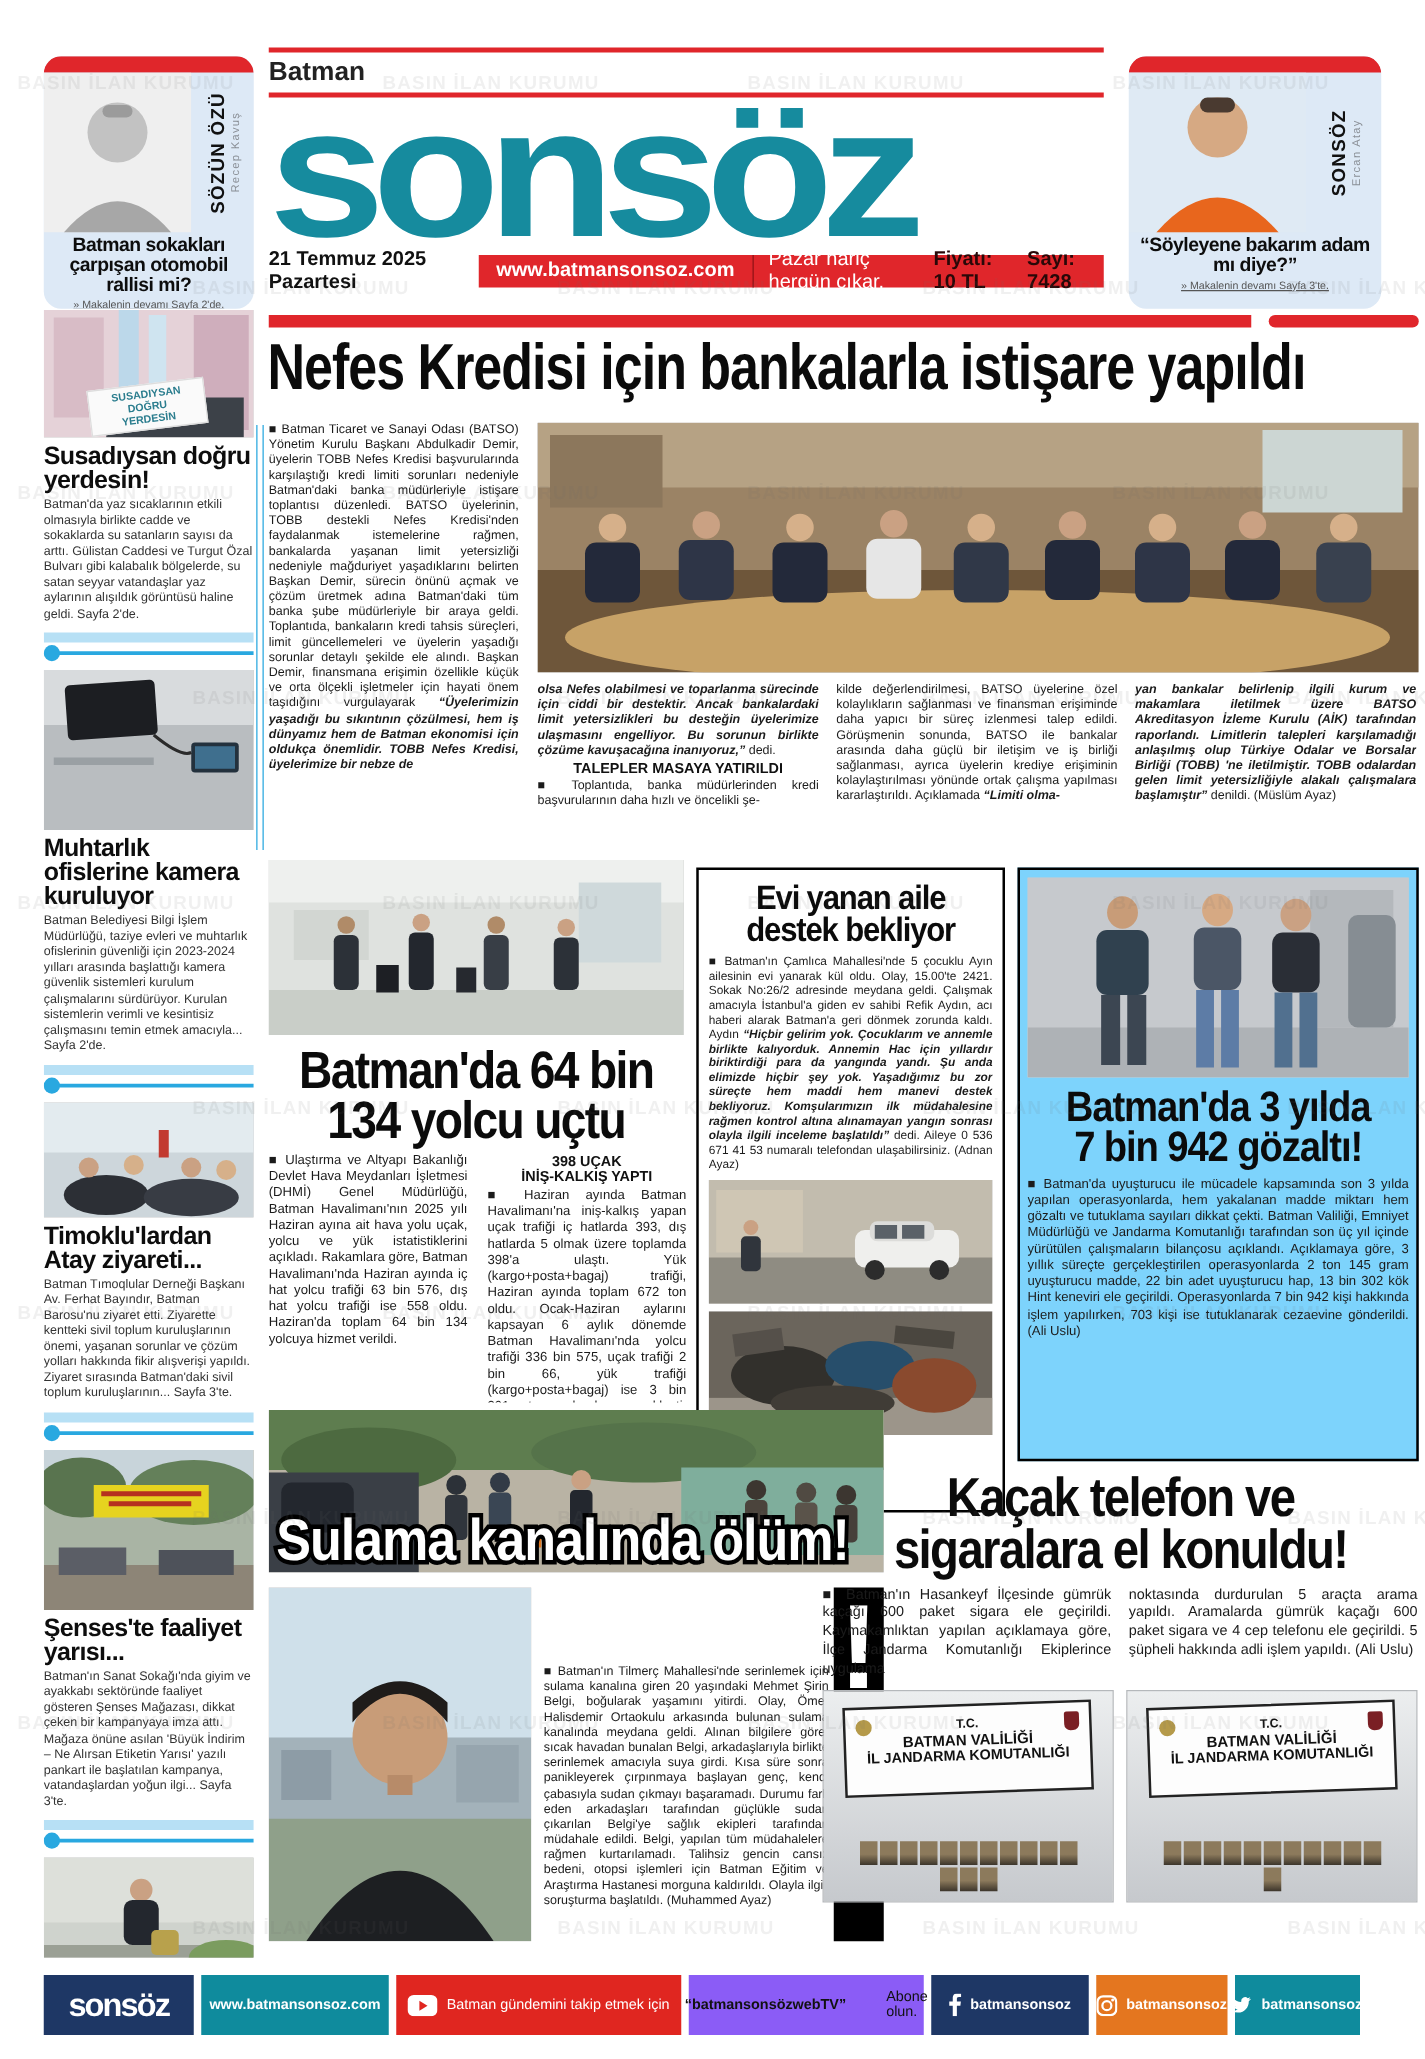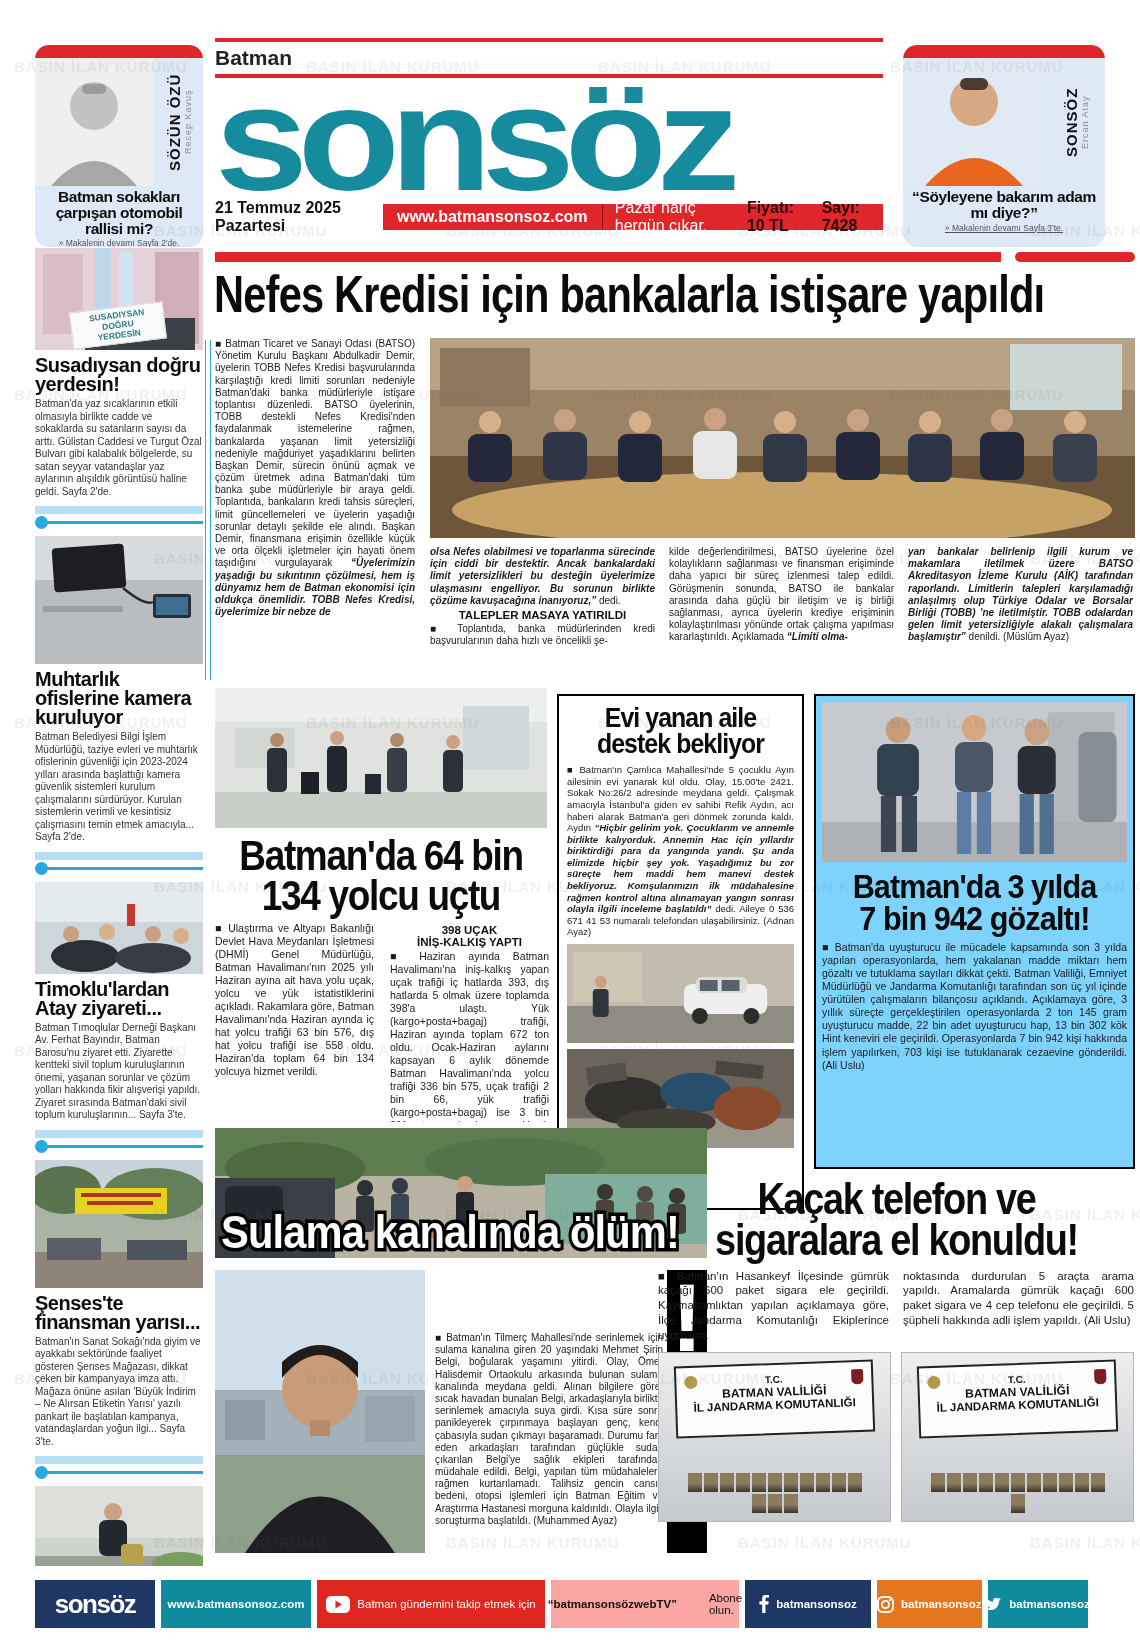--- a/index.html
+++ b/index.html
@@ -127,21 +127,21 @@
   .evcigs{position:absolute;left:26px;right:26px;bottom:8px;display:flex;flex-wrap:wrap;gap:2px;
           justify-content:center;align-content:flex-end;}
   .evcigs span{width:14px;height:19px;background:linear-gradient(#8c7a5c 55%,#3c352b);}
   
   .footer{position:absolute;left:35px;top:1580px;width:1075px;height:48px;display:flex;gap:6px;}
   .fb{display:flex;align-items:center;justify-content:center;gap:7px;color:#fff;
       font-size:11.5px;font-weight:bold;box-sizing:border-box;}
   .fb.navy{background:#1e3765;}
   .fb.teal{background:#0f8b9d;}
   .fb.red{background:#e02620;font-weight:normal;}
-  .fb.yellow{background:#fca5a5;color:#111;gap:32px;}
+  .fb.yellow{background:#8b5cf6;color:#111;gap:32px;}
   .f-logo{font-size:26px;font-weight:bold;letter-spacing:-1.5px;}
   .fbw-logo{width:120px;} .fbw-site{width:150px;} .fbw-yt{width:228px;} .fbw-tv{width:188px;}
   .fbw-fb{width:126px;} .fbw-tw{width:100px;}
   .icon{flex:0 0 auto;display:block;}
 </style>
 </head>
 <body>
 
 <div class="page">
 
@@ -337,21 +337,21 @@
           <ellipse cx="120" cy="34" rx="52" ry="26" fill="#64805a"></ellipse>
           <ellipse cx="30" cy="30" rx="36" ry="24" fill="#59744f"></ellipse>
           <rect x="40" y="28" width="92" height="26" fill="#e6d31f"></rect>
           <rect x="46" y="33" width="80" height="4" fill="#b5321f"></rect>
           <rect x="52" y="41" width="66" height="4" fill="#b5321f"></rect>
           <rect y="92" width="168" height="36" fill="#8d8577"></rect>
           <rect x="12" y="78" width="54" height="22" fill="#5b5e66"></rect>
           <rect x="92" y="80" width="60" height="20" fill="#4e525a"></rect>
         </svg>
       </div>
-      <h3>Şenses'te finansman yarısı...</h3>
+      <h3>Şenses'te faaliyet yarısı...</h3>
       <p>Batman'ın Sanat Sokağı'nda giyim ve ayakkabı sektöründe faaliyet gösteren Şenses Mağazası, dikkat çeken bir kampanyaya imza attı. Mağaza önüne asılan 'Büyük İndirim – Ne Alırsan Etiketin Yarısı' yazılı pankart ile başlatılan kampanya, vatandaşlardan yoğun ilgi... Sayfa 3'te.</p>
     </div>
     <div class="sb-div">
         <span class="bar"></span>
         <span class="line"></span>
         <span class="dot"></span>
       </div>
 
     <div class="sb-item">
       <div class="photo" style="height:96px;">

